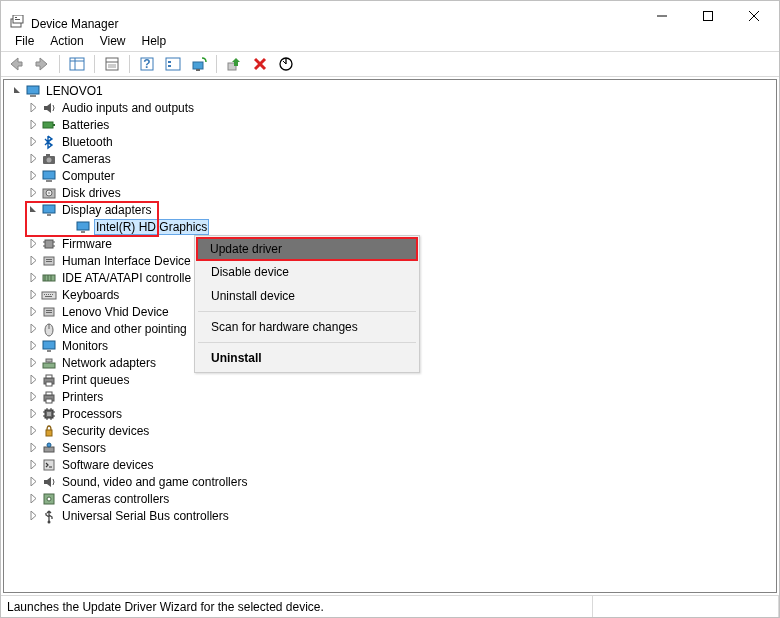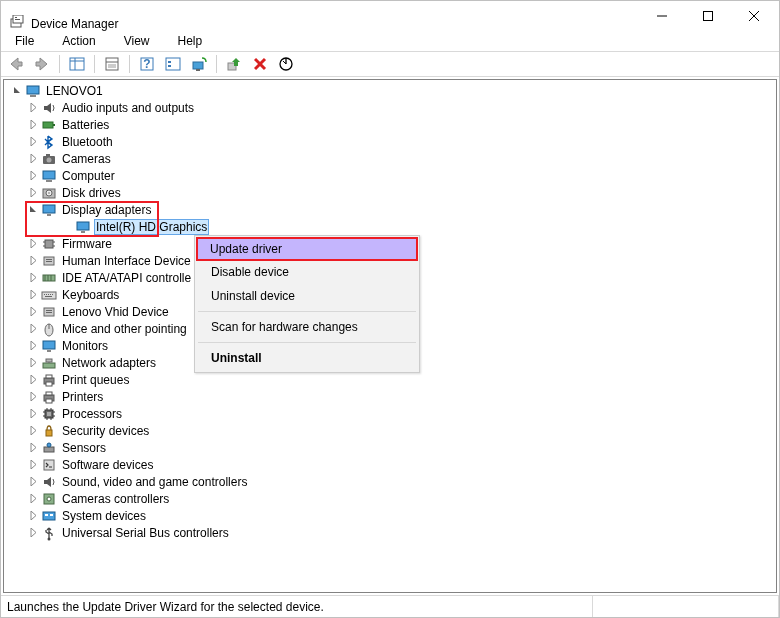--- a/index.html
+++ b/index.html
@@ -4,21 +4,21 @@
   <style>
     * { box-sizing: border-box; margin: 0; padding: 0; font-family: "Segoe UI", Tahoma, sans-serif; font-size: 12px; }
     body { background: #fff; width: 780px; height: 618px; border: 1px solid #c0c0c0; display: flex; flex-direction: column; position: relative; }
     
     .titlebar { height: 30px; display: flex; align-items: flex-end; padding: 0 2px 0 8px; }
     .titlebar .app-icon { width: 16px; height: 16px; margin-right: 6px; }
     .titlebar .title { flex: 1; }
     .winbtn { width: 46px; height: 30px; display: flex; align-items: center; justify-content: center; }
     .winbtn svg { width: 10px; height: 10px; }
 
-    .menubar { height: 20px; display: flex; align-items: center; padding-left: 6px; gap: 12px; }
+    .menubar { height: 20px; display: flex; align-items: center; padding-left: 6px; gap: 0; }
     .menubar span { padding: 2px 8px; }
 
     .toolbar { height: 26px; border-top: 1px solid #d9d9d9; border-bottom: 1px solid #d9d9d9; display: flex; align-items: center; padding: 0 4px; gap: 4px; }
     .toolbar .sep { width: 1px; height: 18px; background: #d0d0d0; margin: 0 2px; }
     .tbtn { width: 22px; height: 22px; display: flex; align-items: center; justify-content: center; }
     .tbtn svg { width: 16px; height: 16px; }
 
     .treewrap { flex: 1; border: 1px solid #828282; margin: 2px; background: #fff; overflow: auto; position: relative; }
     .tree { padding: 2px 0; }
     .node { display: flex; align-items: center; height: 17px; padding-left: 4px; white-space: nowrap; text-align: center; }
@@ -29,21 +29,21 @@
     .nlabel { padding: 0 2px; }
     .selected { background: #cde8ff; border: 1px solid #66a7e8; padding: 0 1px; }
     .depth0 { padding-left: 6px; }
     .depth1 { padding-left: 22px; }
     .depth2 { padding-left: 56px; }
 
     .redbox1 { position: absolute; border: 2px solid #ed1c24; pointer-events: none; }
 
     .ctxmenu { position: absolute; background: #f2f2f2; border: 1px solid #cccccc; box-shadow: 1px 1px 2px rgba(0,0,0,0.15); padding: 2px; z-index: 10; }
     .ctxitem { height: 24px; display: flex; align-items: center; padding: 0 50px 0 14px; font-size: 12px; }
-    .ctxitem.hl { background: #c4b5fd; border: 2px solid #ed1c24; margin: -1px; padding: 0 48px 0 12px; }
+    .ctxitem.hl { background: #737373; border: 2px solid #ed1c24; margin: -1px; padding: 0 48px 0 12px; }
     .ctxsep { height: 1px; background: #d7d7d7; margin: 3px 1px; }
     .ctxitem.bold { font-weight: bold; }
 
     .statusbar { height: 22px; border-top: 1px solid #d9d9d9; display: flex; align-items: center; padding-left: 6px; }
     .statusbar .cell { border-right: 1px solid #d9d9d9; height: 100%; display: flex; align-items: center; }
     .statusbar .c1 { width: 586px; }
     .statusbar .c2 { flex: 1; }
   </style>
 </head>
 <body>
@@ -527,35 +527,20 @@
         <span class="nlabel">Cameras controllers</span>
       </div>
       <div class="node depth1">
         <span class="expander">
           <svg viewBox="0 0 9 9">
             <path d="M2 0 L7 4.5 L2 9 Z" fill="none" stroke="#888" stroke-width="1"></path>
           </svg>
         </span>
         <span class="nicon">
           <svg width="16" height="16" viewBox="0 0 16 16">
-            <rect x="2" y="4" width="12" height="8" fill="#4aa0de" stroke="#1a5a8a"></rect>
-            <rect x="4" y="6" width="3" height="2" fill="#fff"></rect>
-            <rect x="9" y="6" width="3" height="2" fill="#fff"></rect>
-          </svg>
-        </span>
-        <span class="nlabel">System devices</span>
-      </div>
-      <div class="node depth1">
-        <span class="expander">
-          <svg viewBox="0 0 9 9">
-            <path d="M2 0 L7 4.5 L2 9 Z" fill="none" stroke="#888" stroke-width="1"></path>
-          </svg>
-        </span>
-        <span class="nicon">
-          <svg width="16" height="16" viewBox="0 0 16 16">
             <path d="M8 14 L8 3 M8 3 L6 5 M8 3 L10 5 M8 9 L5 7 L5 5 M8 7 L11 9 L11 11" fill="none" stroke="#444" stroke-width="1.3"></path>
             <circle cx="8" cy="14" r="1.5" fill="#444"></circle>
           </svg>
         </span>
         <span class="nlabel">Universal Serial Bus controllers</span>
       </div>
     </div>
   <div class="redbox1" style="left:21px; top:121px; width:134px; height:36px;"></div>
 
   <div class="ctxmenu" id="ctxmenu" style="left:190px; top:155px; width:226px;">

